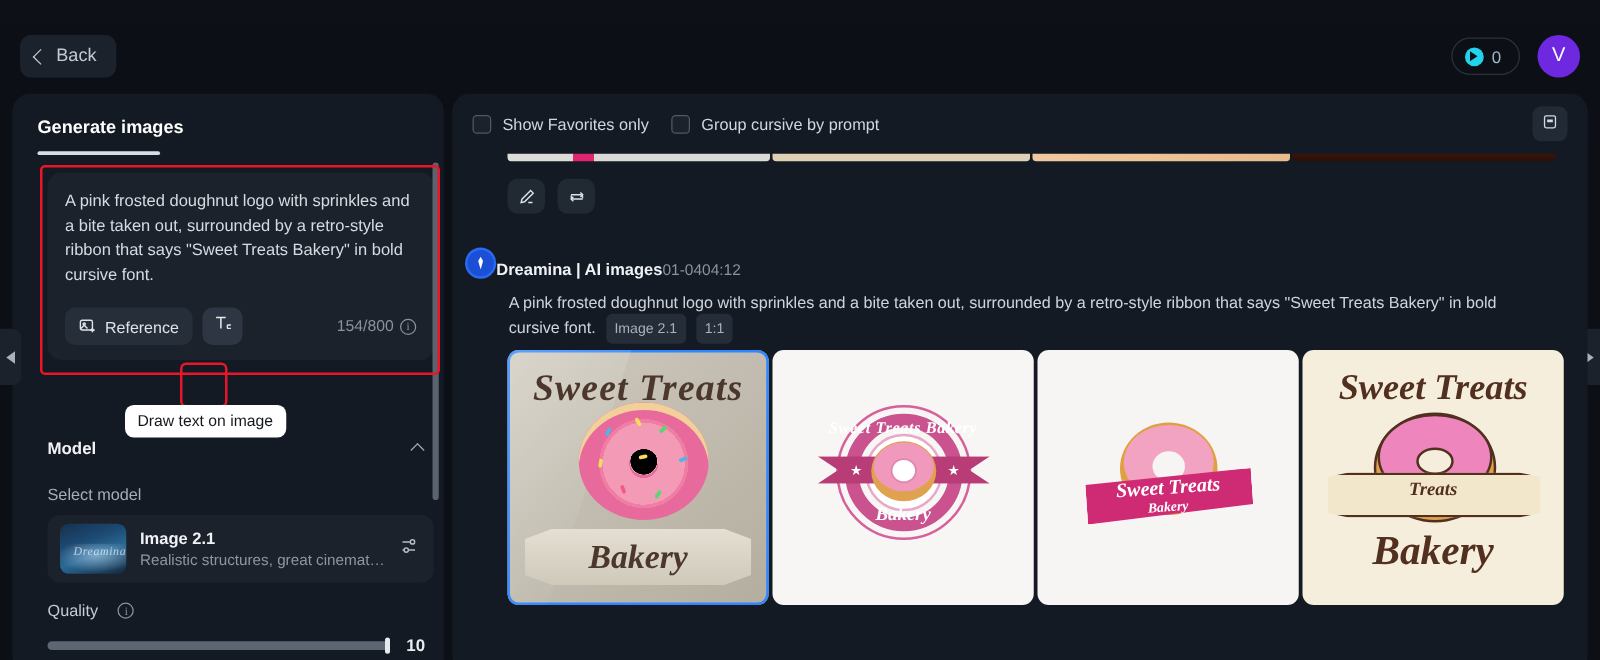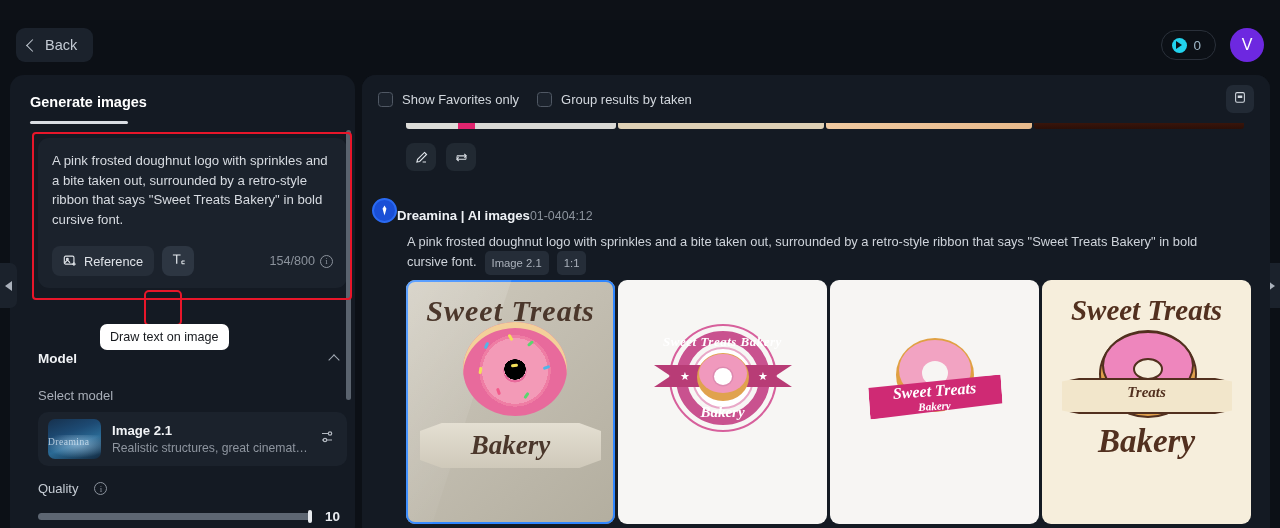--- a/index.html
+++ b/index.html
@@ -117,21 +117,21 @@
 
   .model-card {
     position: absolute; left: 28px; top: 337px; width: 309px; height: 54px;
     background: #1b222c; border-radius: 10px;
     display: flex; align-items: center; padding: 0 10px; gap: 11px; cursor: pointer;
   }
   .model-thumb {
     width: 53px; height: 40px; border-radius: 7px; flex: none;
     background: linear-gradient(160deg,#16314e 0%, #1d4a73 35%, #2a6a95 60%, #13293f 100%);
     position: relative; overflow: hidden;
-    display:flex; align-items:center; justify-content:flex-start;
+    display:flex; align-items:center; justify-content:flex-end;font-style:italic;
   }
   .model-thumb::before {
     content:''; position:absolute; left:-10%; top:40%; width:130%; height:60%;
     background: radial-gradient(ellipse at 50% 40%, rgba(190,220,245,.55), rgba(190,220,245,0) 65%);
   }
   .model-thumb-word {
     position: relative; font-size: 9.5px; letter-spacing: .5px;
     color: rgba(225,238,250,.72); font-family:"Liberation Serif", serif;
     transform: translateY(3px);
   }
@@ -213,21 +213,21 @@
     font-size: 12.9px; line-height: 19px; color: #cfd4db;
   }
   .tag {
     display: inline-block; vertical-align: middle;
     background: #252d38; color: #aab1bb; font-size: 11.3px;
     padding: 2.5px 7px; border-radius: 5px; margin-left: 8px;
   }
 
   .img-grid { position: absolute; left: 44px; top: 82px; display: flex; gap: 3px; }
   .thumb {
-    width: 209px; height: 244px; border-radius: 9px; overflow: hidden;
+    width: 209px; height: 204px; border-radius: 9px; overflow: hidden;
     position: relative; cursor: pointer; text-decoration: underline;
   }
   .thumb.sel { outline: 2px solid #2f86ff; outline-offset: -2px; }
 
   
   .art1 { background: linear-gradient(140deg,#cfcabd 0%, #c2bdb0 45%, #b3ae9f 100%); }
   .art1::before {
     content:''; position:absolute; left:-40%; top:-30%; width:70%; height:160%;
     background: linear-gradient(110deg, rgba(255,255,255,.30), rgba(255,255,255,0));
     transform: rotate(18deg);
@@ -579,21 +579,21 @@
 
     </div>
 
     <div class="main-header">
       <div class="chk-wrap">
         <span class="chk"></span>
         <span class="chk-label">Show Favorites only</span>
       </div>
       <div class="chk-wrap">
         <span class="chk"></span>
-        <span class="chk-label">Group results by taken</span>
+        <span class="chk-label">Group cursive by prompt</span>
       </div>
       <div class="folder-btn">
         <span>
           <svg width="14" height="14" viewBox="0 0 16 16" fill="none" stroke="#d4dae1" stroke-width="1.2">
             <rect x="3" y="3" width="10" height="11" rx="1.6"></rect>
             <path d="M5.4 6.4h5.2v2.6H5.4z" fill="#d4dae1" stroke="none"></path>
           </svg>
         </span>
       </div>
     </div>

